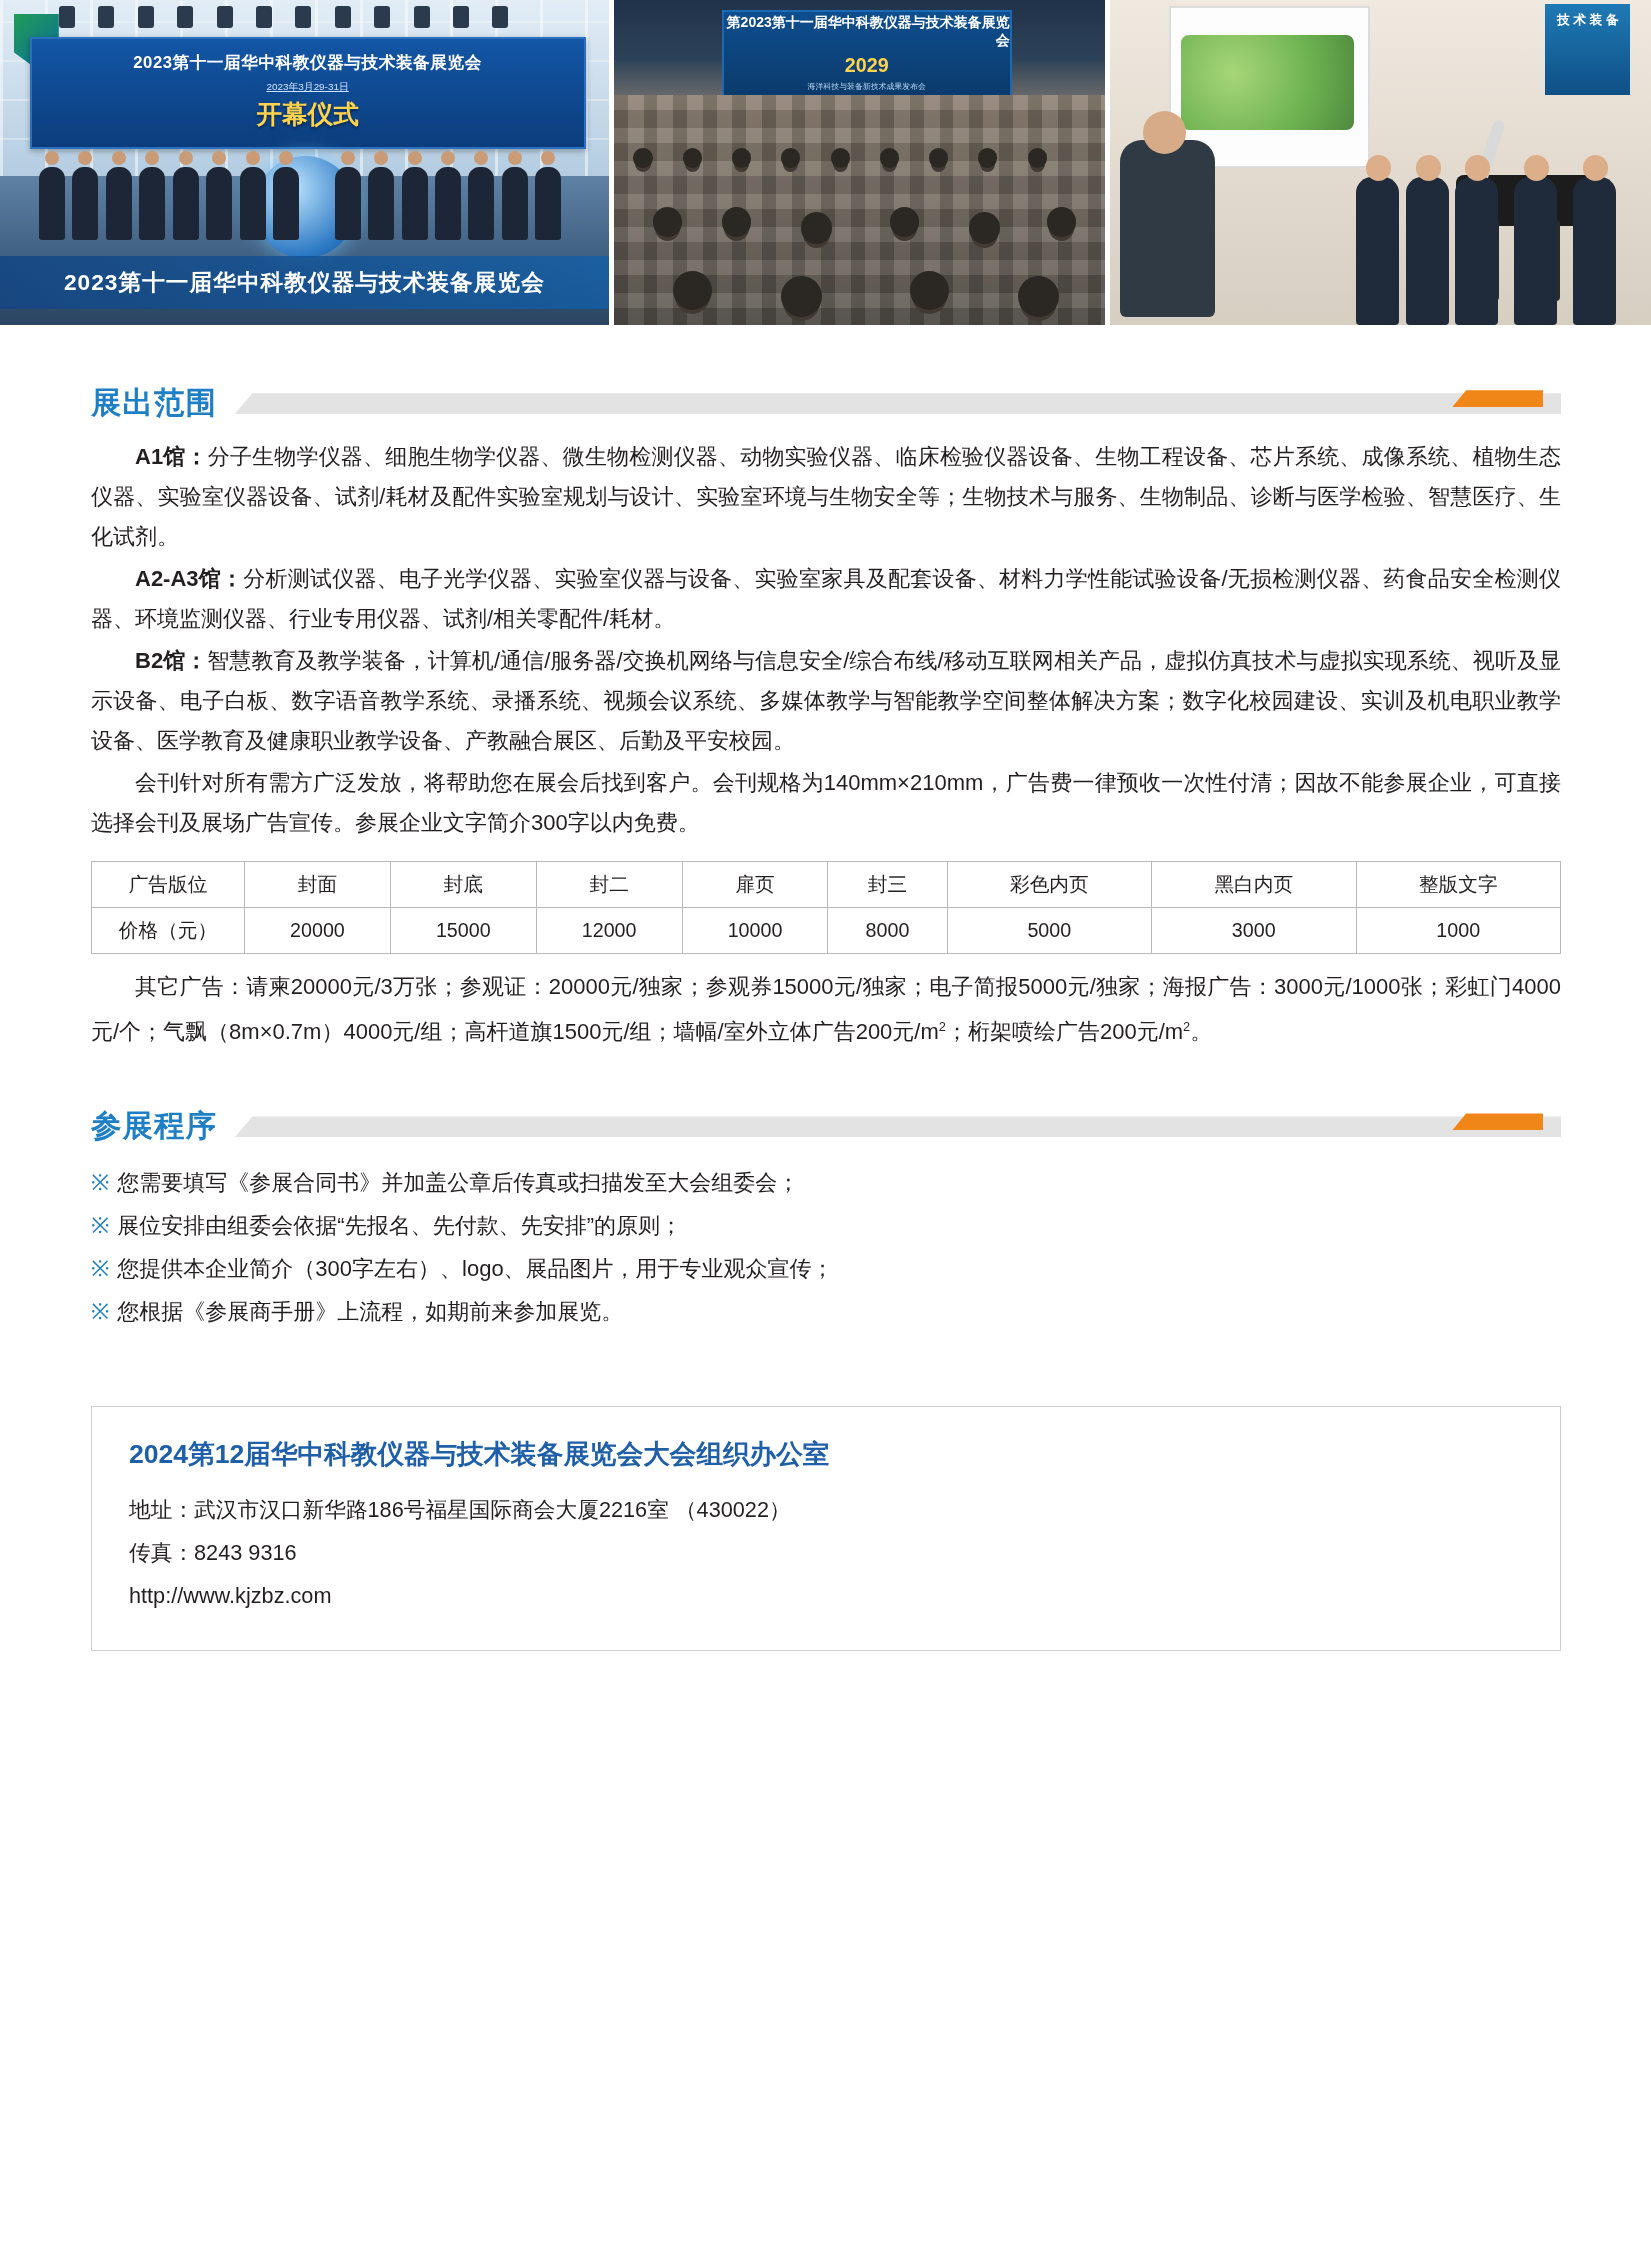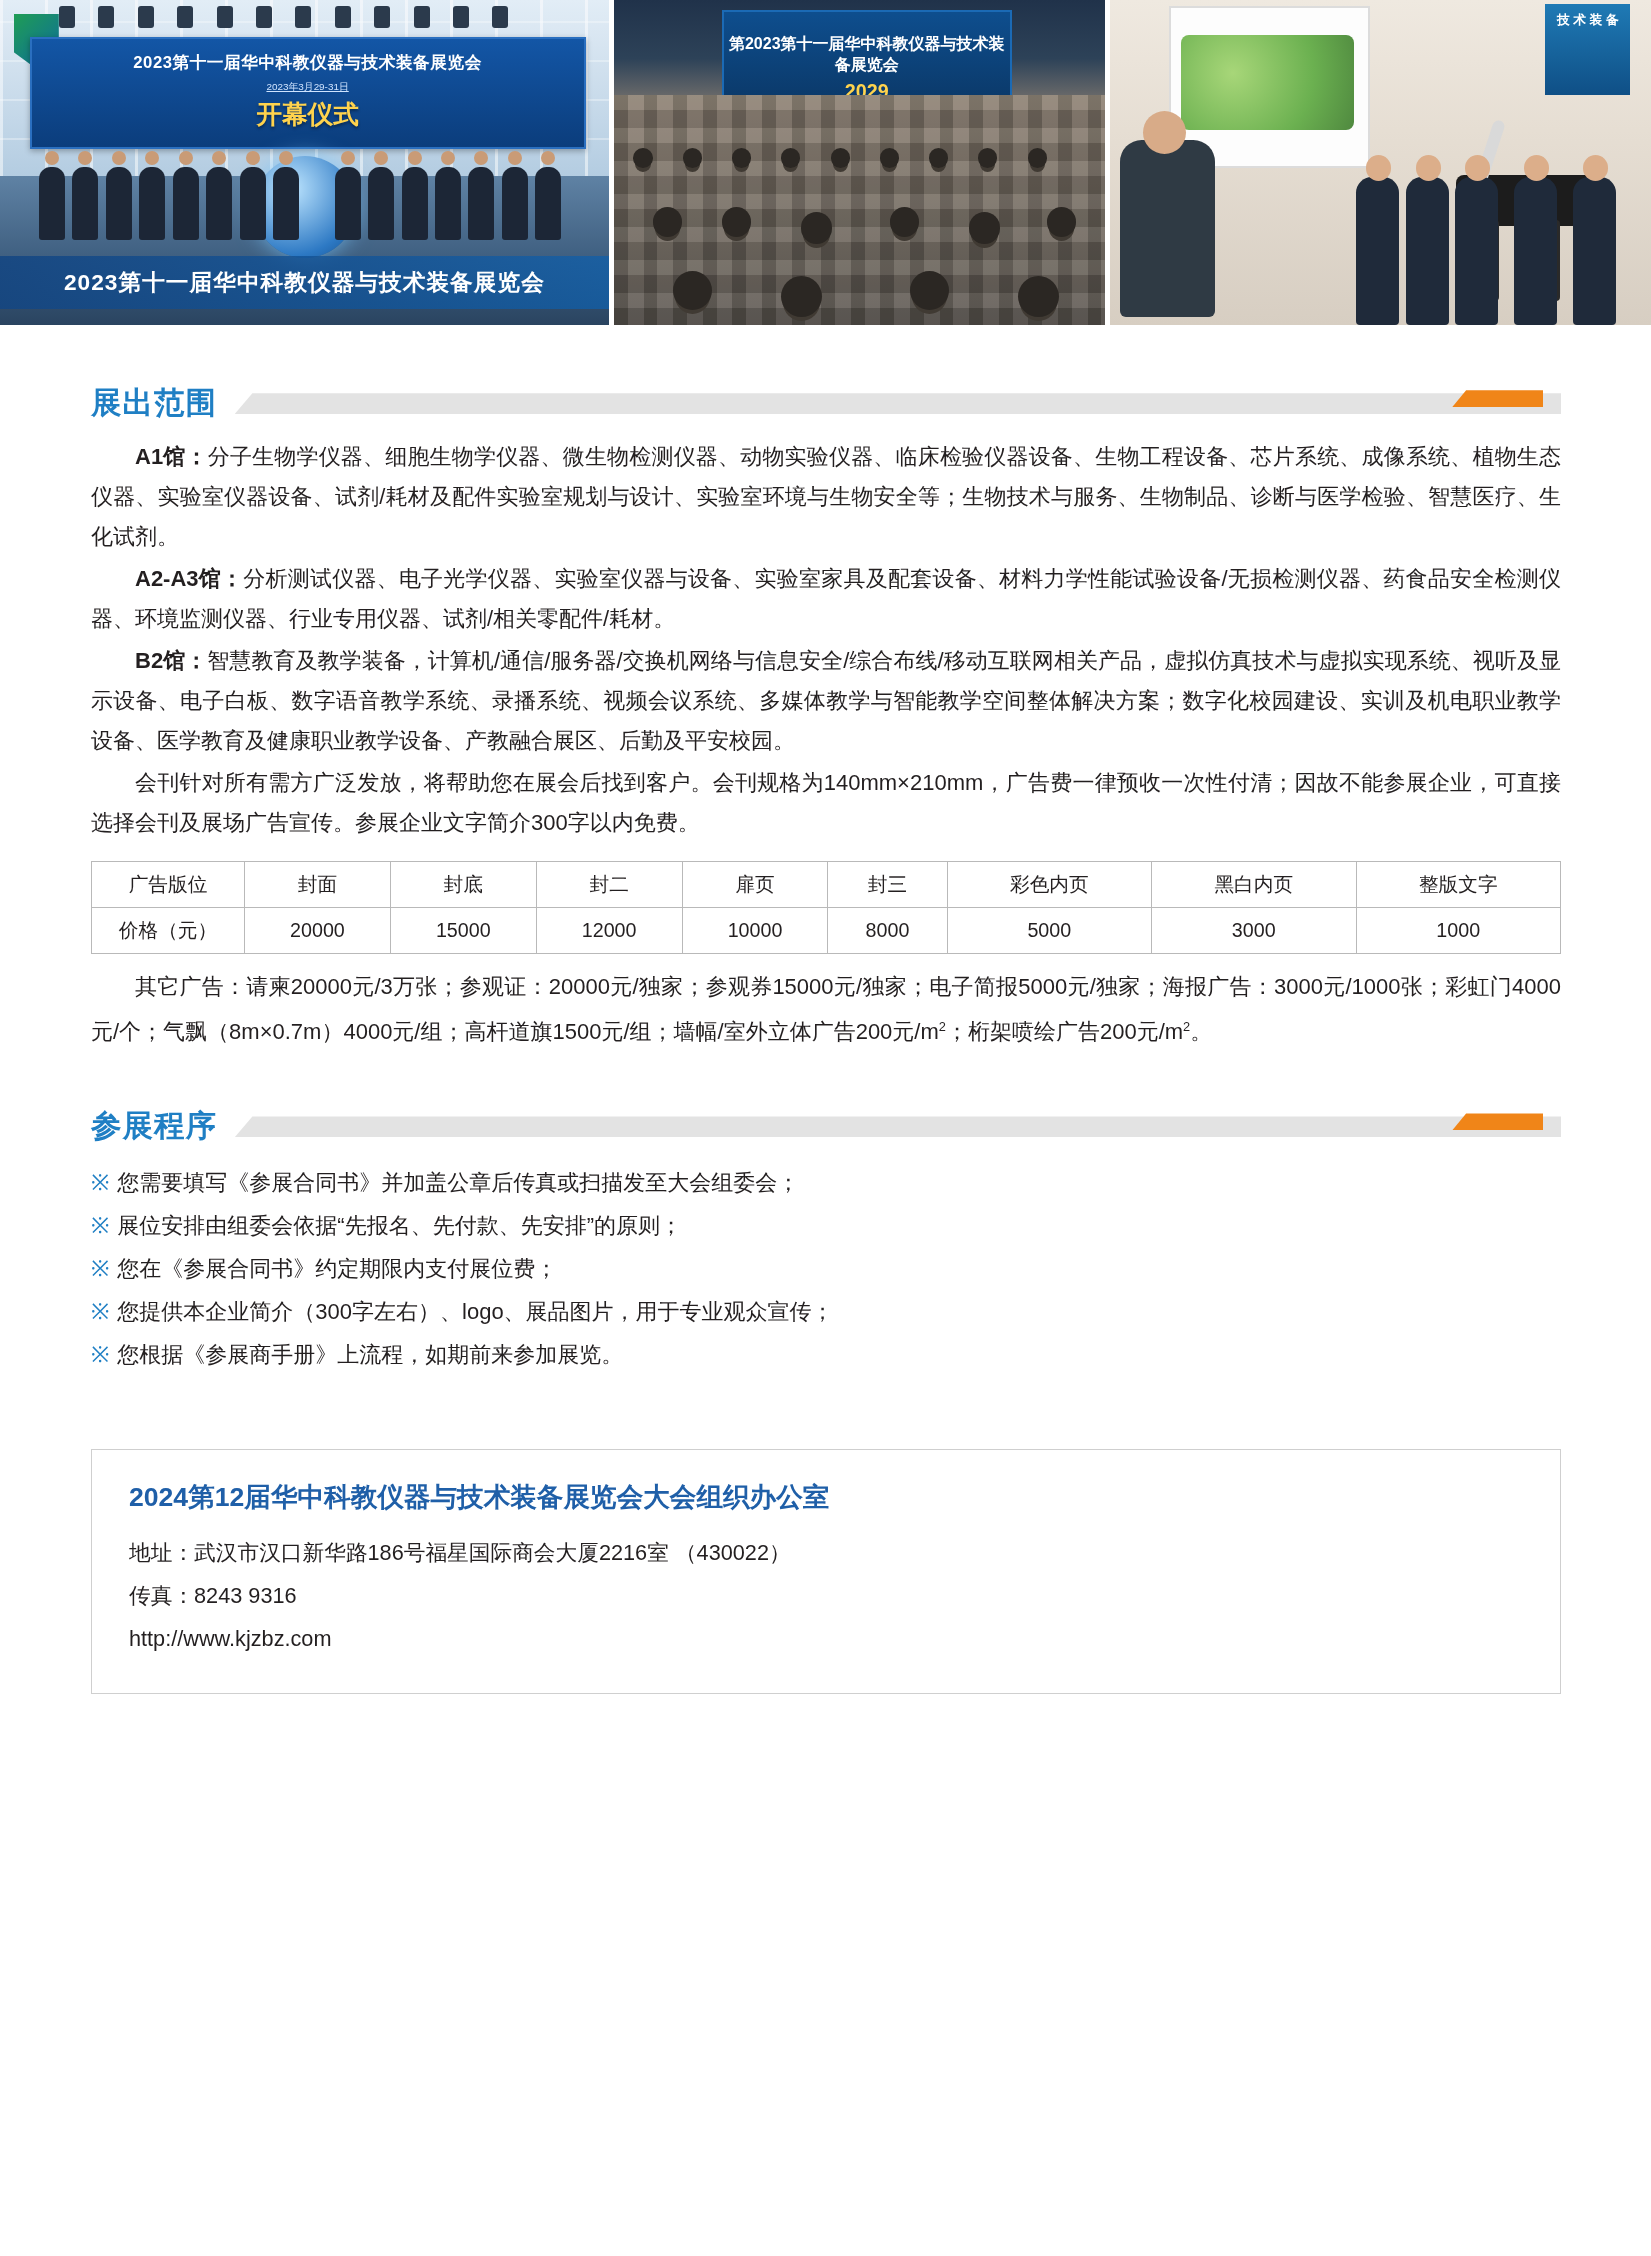--- a/index.html
+++ b/index.html
@@ -103,21 +103,21 @@
   .lights b {
     position:absolute; top:5.9px; width:15.8px; height:21.7px; background:#2b3a4c; border-radius:3px;
   }
 
   
   .p2-bg { position:absolute; inset:0; background:linear-gradient(180deg,#20324a 0%, #2d4258 18%, #6a6a6a 30%, #8a8178 60%, #6f6a63 100%); }
   .p2-screen {
     position:absolute; left:108px; top:9.9px; width:286px; height:85px;
     background:linear-gradient(180deg,#0e4e8e,#0b3a6b); border:2px solid #1b6ab5;
   }
-  .p2-screen .s1{color:#fff;font-size:16px;text-align:center;margin-top:22px;font-weight:700;}
+  .p2-screen .s1{color:#fff;font-size:14px;text-align:right;margin-top:2px;font-weight:700;}
   .p2-screen .s2{color:#ffd34d;font-size:19.7px;text-align:center;font-weight:800;margin-top:3.9px;}
   .p2-screen .s3{color:#bcd8f5;font-size:7.9px;text-align:center;margin-top:3.9px;}
   .p2-seats { position:absolute; left:0; top:95px; width:100%; height:231px;
     background:
       repeating-linear-gradient(0deg, rgba(0,0,0,.12) 0 17.7px, rgba(255,255,255,.05) 17.7px 33px),
       repeating-linear-gradient(90deg, rgba(0,0,0,.18) 0 13.8px, rgba(255,255,255,.04) 13.8px 29.6px),
       linear-gradient(180deg,#8e8274,#5f5a54);
   }
   .p2-heads i {
     position:absolute; width:19.7px; height:19.7px; border-radius:50%;
@@ -412,23 +412,20 @@
       </div>
     </div>
 
     <div class="proc-line">
       <span class="mark">※</span><span>您需要填写《参展合同书》并加盖公章后传真或扫描发至大会组委会；</span>
     </div>
     <div class="proc-line">
       <span class="mark">※</span><span>展位安排由组委会依据“先报名、先付款、先安排”的原则；</span>
     </div>
     <div class="proc-line">
-      <span class="mark">※</span><span>您在《参展合同书》约定期限内支付展位费；</span>
-    </div>
-    <div class="proc-line">
       <span class="mark">※</span><span>您提供本企业简介（300字左右）、logo、展品图片，用于专业观众宣传；</span>
     </div>
     <div class="proc-line">
       <span class="mark">※</span><span>您根据《参展商手册》上流程，如期前来参加展览。</span>
     </div>
 
   </div>
 
   <div class="footer-box">
     <div class="footer-title">2024第12届华中科教仪器与技术装备展览会大会组织办公室</div>

